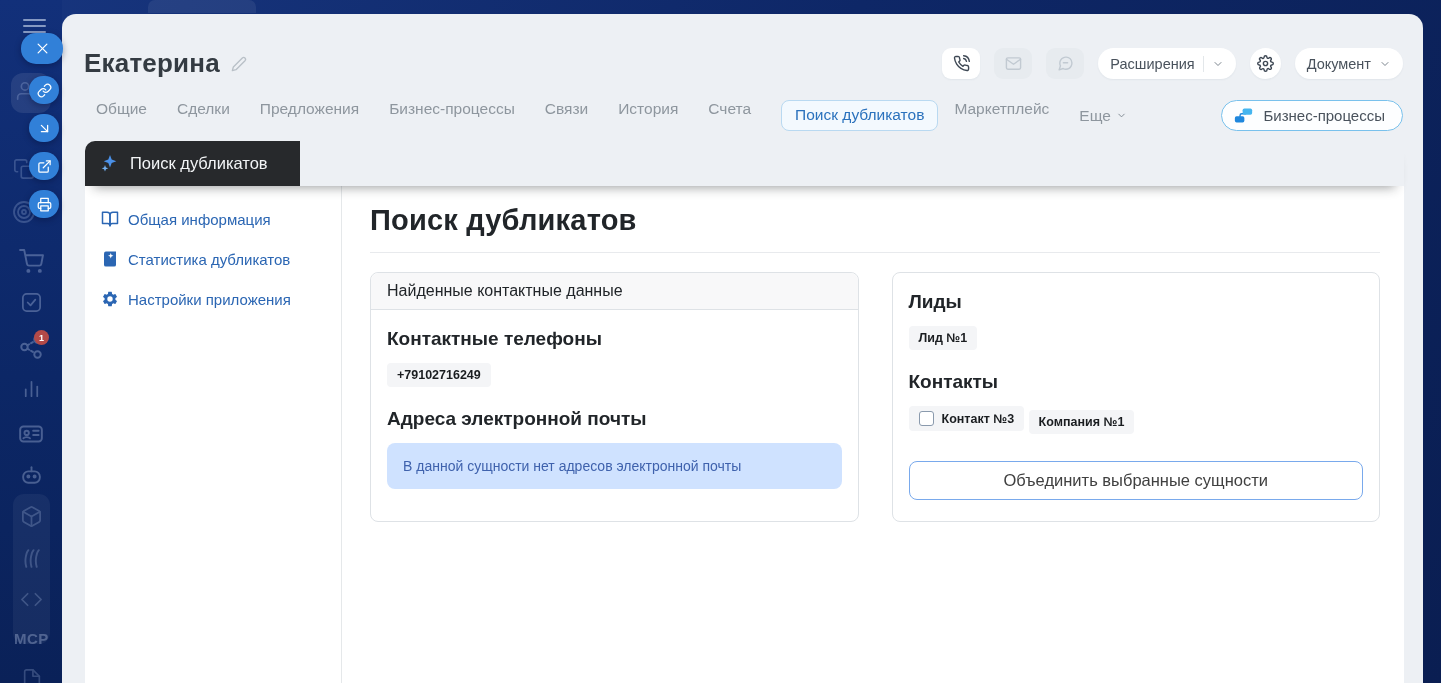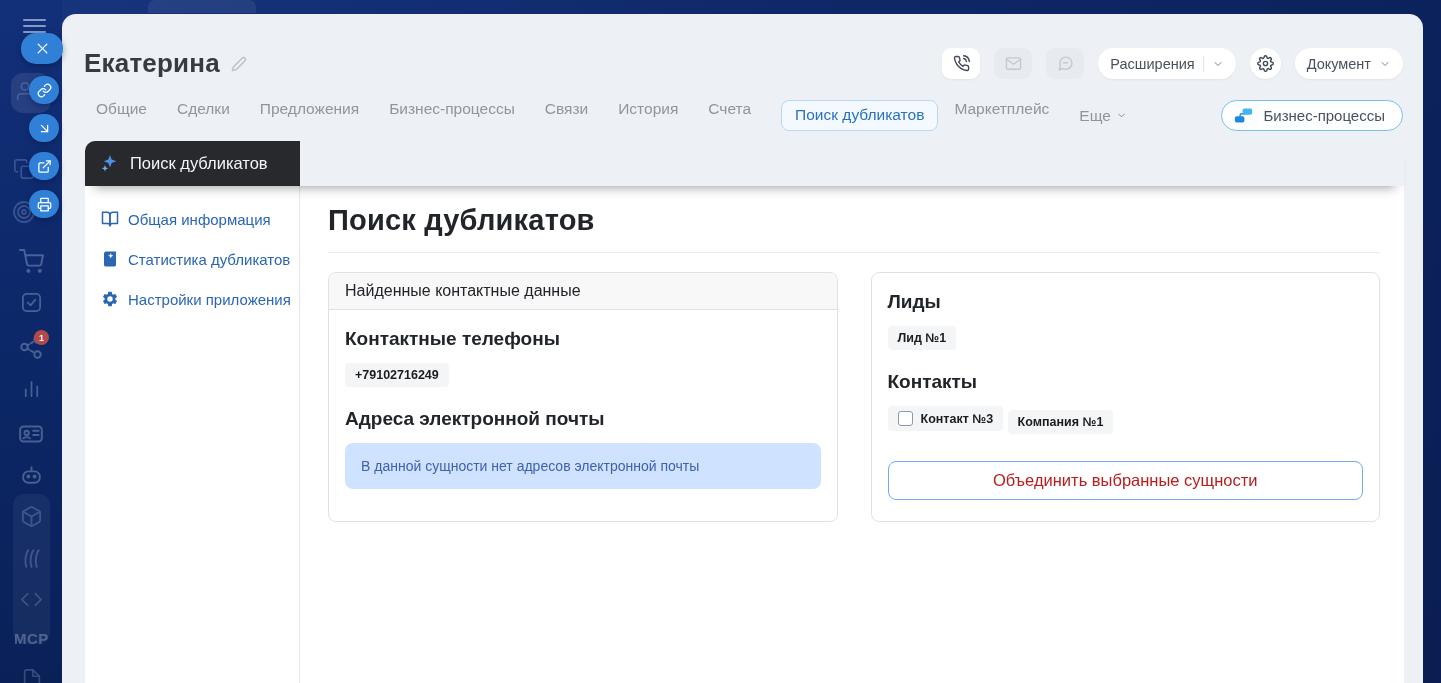--- a/index.html
+++ b/index.html
@@ -64,42 +64,42 @@
     box-shadow:0 10px 12px -9px rgba(25,28,32,.45); }
   .app-bar-left { width:215px; background:#27292c; border-radius:10px 0 0 0; display:flex;
     align-items:center; padding-left:15px; gap:11px; }
   .app-bar-title { color:#f2f4f6; font-size:16.5px; }
   .app-bar-right { flex:1; background:#1e2124; border-radius:0 10px 0 0; display:flex;
     align-items:center; justify-content:flex-end; gap:12px; padding-right:25px; }
   .gbtn { background:#1e8457; color:#fff; border:none; border-radius:6px; padding:7px 12px;
     font-size:15px; cursor:pointer; font-family:inherit; }
 
   .app-body { display:flex; background:#fff; height:calc(100% - 45px); }
-  .app-sidebar { width:215px; border-right:1px solid #e5e8ea; padding:24px 10px 0 16px; }
+  .app-sidebar { width:257px; border-right:1px solid #e5e8ea; padding:24px 10px 0 16px; }
   .side-item { display:flex; align-items:center; gap:9px; color:#2b66b3; font-size:15px;
     margin-bottom:22px; cursor:pointer; white-space:nowrap; }
   .side-item svg { flex:0 0 auto; }
 
   .app-main { flex:1; padding:18px 24px 0 28px; overflow:hidden; }
   .page-h1 { font-size:29px; font-weight:700; color:#212529; letter-spacing:.2px; }
   .rule { border:none; border-top:1px solid #e8eaed; margin:15px 0 19px; }
   .cards { display:grid; grid-template-columns:1fr 1fr; gap:33px; }
   .card { background:#fff; border:1px solid #dee2e6; border-radius:8px; }
   .card-header { background:#f8f8f9; border-bottom:1px solid #dee2e6; border-radius:8px 8px 0 0;
     padding:9px 16px; font-size:16px; color:#212529; }
   .card-body { padding:16px; }
   .sec-h { font-size:19px; font-weight:700; color:#212529; margin:2px 0 13px; }
   .badge { display:inline-flex; align-items:center; background:#f4f5f7; border-radius:4px;
     padding:5px 10px; font-size:12.5px; font-weight:700; color:#1a1d20; margin-bottom:19px; }
   .badge input { appearance:none; width:15px; height:15px; border:1px solid #8a9aad; border-radius:3px;
     background:#fff; margin-right:8px; cursor:pointer; }
   .alert { background:#cfe2ff; border-radius:8px; padding:15px 16px; font-size:14px; color:#3f62ad;
     margin-bottom:16px; }
   .merge-btn { width:100%; background:transparent; border:1px solid #79a9ec; border-radius:8px;
-    color:#b91c1c; font-size:16.5px; padding:9px 0; margin:8px 0 4px; cursor:pointer; font-family:inherit; }
+    color:#404040; font-size:16.5px; padding:9px 0; margin:8px 0 4px; cursor:pointer; font-family:inherit; }
 </style>
 </head>
 <body>
 
 <div class="top-glow"></div>
 
 <div class="rail">
   <div class="hamburger">
       <div></div>
       <div></div>

